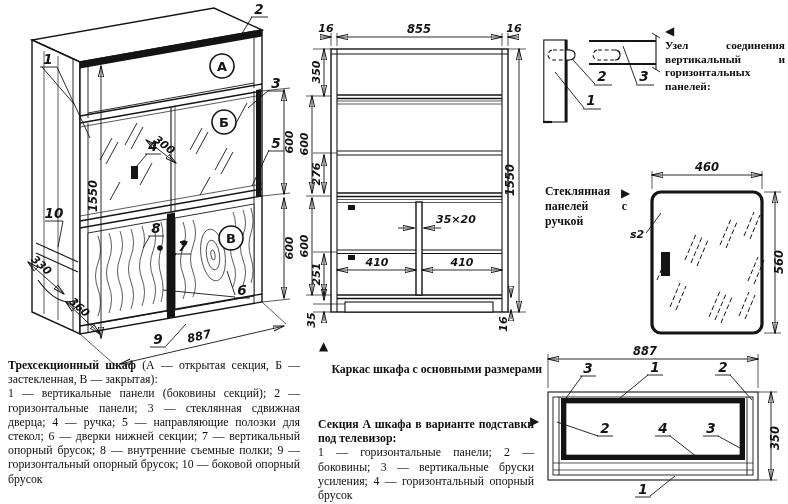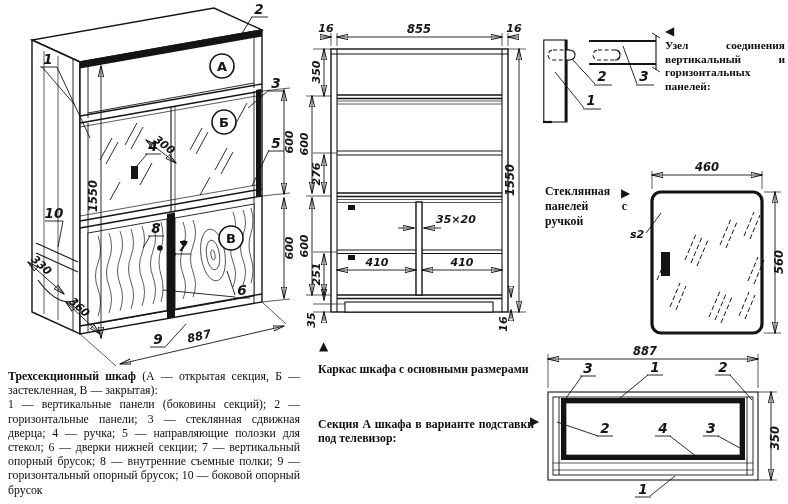--- a/index.html
+++ b/index.html
@@ -335,27 +335,28 @@
       <text class="part" x="48" y="28">3</text>
       <text class="part" x="115" y="27">1</text>
       <text class="part" x="183" y="27">2</text>
       <text class="part" x="65" y="88">2</text>
       <text class="part" x="123" y="88">4</text>
       <text class="part" x="171" y="88">3</text>
       <text class="part" x="103" y="149">1</text>
     </g>
   </svg>
 
-  <div class="abs cap" style="left:8px;top:369px;width:292px">
+  <div class="abs cap" style="left:8px;top:358px;width:292px">
     <b>Трехсекционный шкаф</b>
     <span>(А — открытая секция, Б — застекленная, В — закрытая):</span>
     <span class="block">1 — вертикальные панели (боковины секций); 2 — горизонтальные панели; 3 — стеклянная сдвижная дверца; 4 — ручка; 5 — направляющие полозки для стекол; 6 — дверки нижней секции; 7 — вертикальный опорный брусок; 8 — внутренние съемные полки; 9 — горизонтальный опорный брусок; 10 — боковой опорный брусок</span>
   </div>
 
   <span class="abs marker" style="left:319px;top:339px">▲</span>
-  <div class="abs cap capbold" style="left:318px;top:362px;width:224px;text-align:left">Каркас шкафа с основными размерами</div>
+  <div class="abs cap capbold" style="left:318px;top:362px;width:224px;text-align:right">Каркас шкафа с основными размерами</div>
 
   <div class="abs cap" style="left:318px;top:417px;width:216px">
     <span class="block"><b>Секция А шкафа в варианте подставки под телевизор:</b></span>
+    <span>1 — горизонтальные панели; 2 — боковины; 3 — вертикальные бруски усиления; 4 — горизонтальный опорный брусок</span>
   </div>
   <span class="abs marker" style="left:530px;top:414px">▶</span>
 
 </div>
 
 </body></html>

